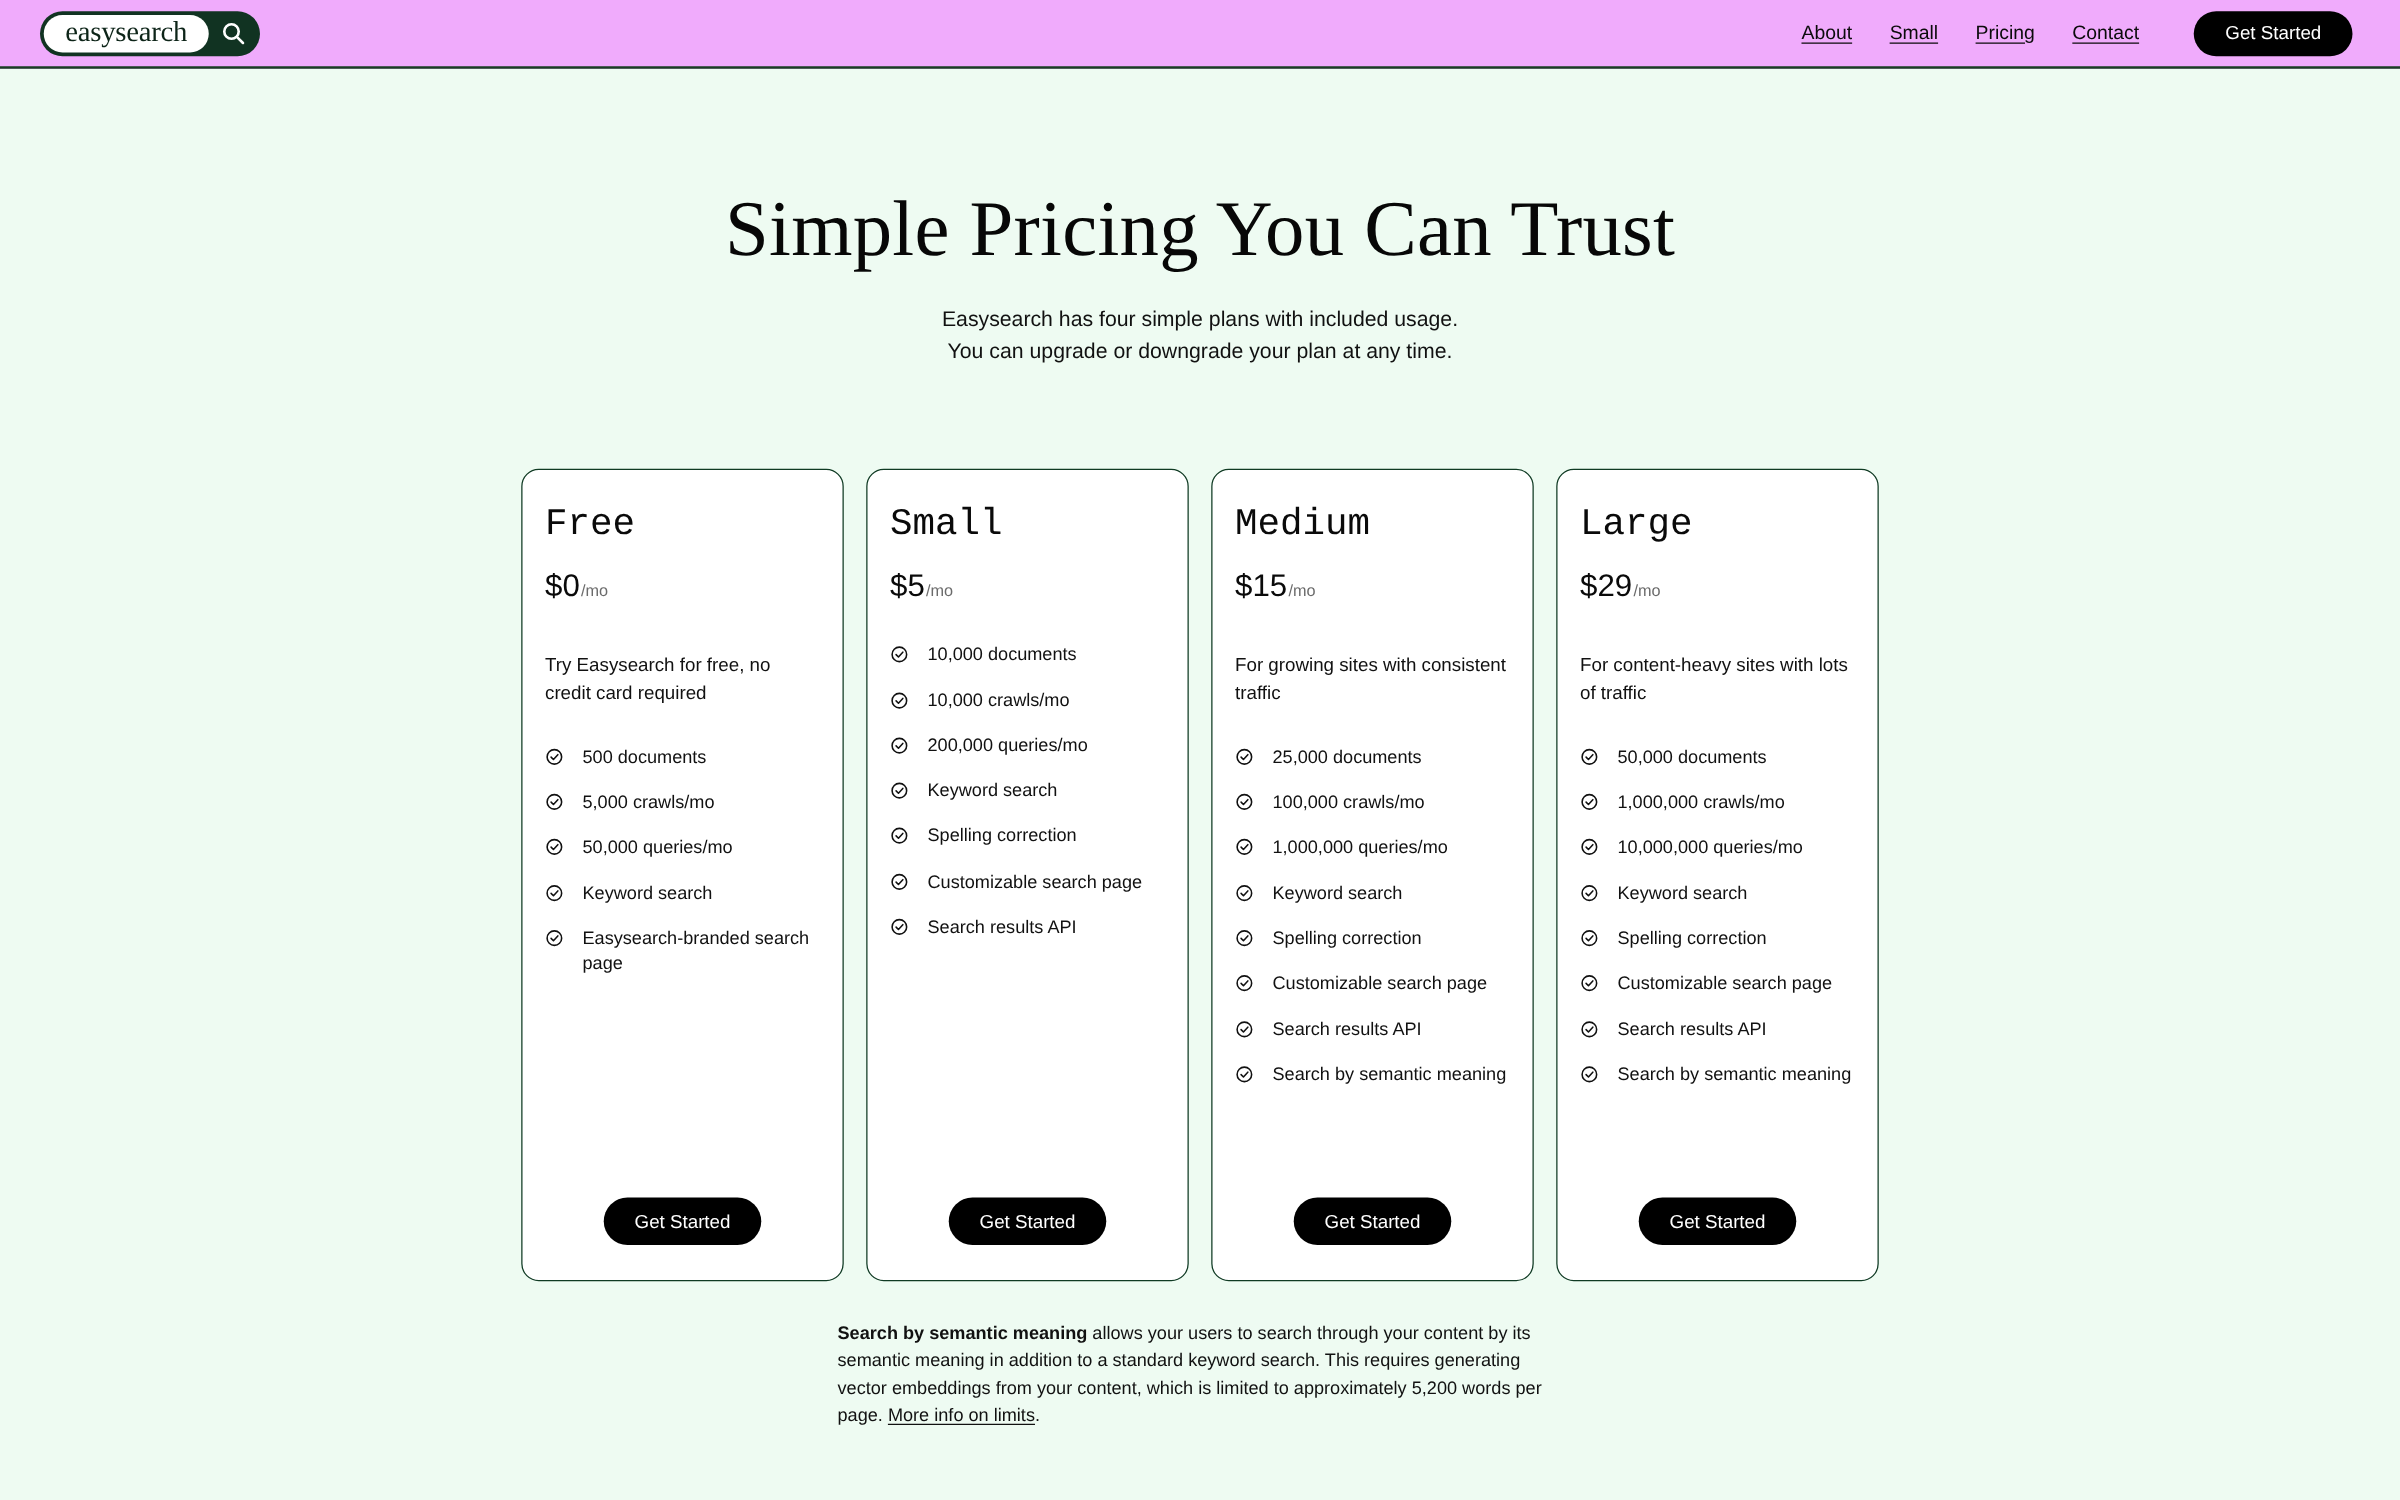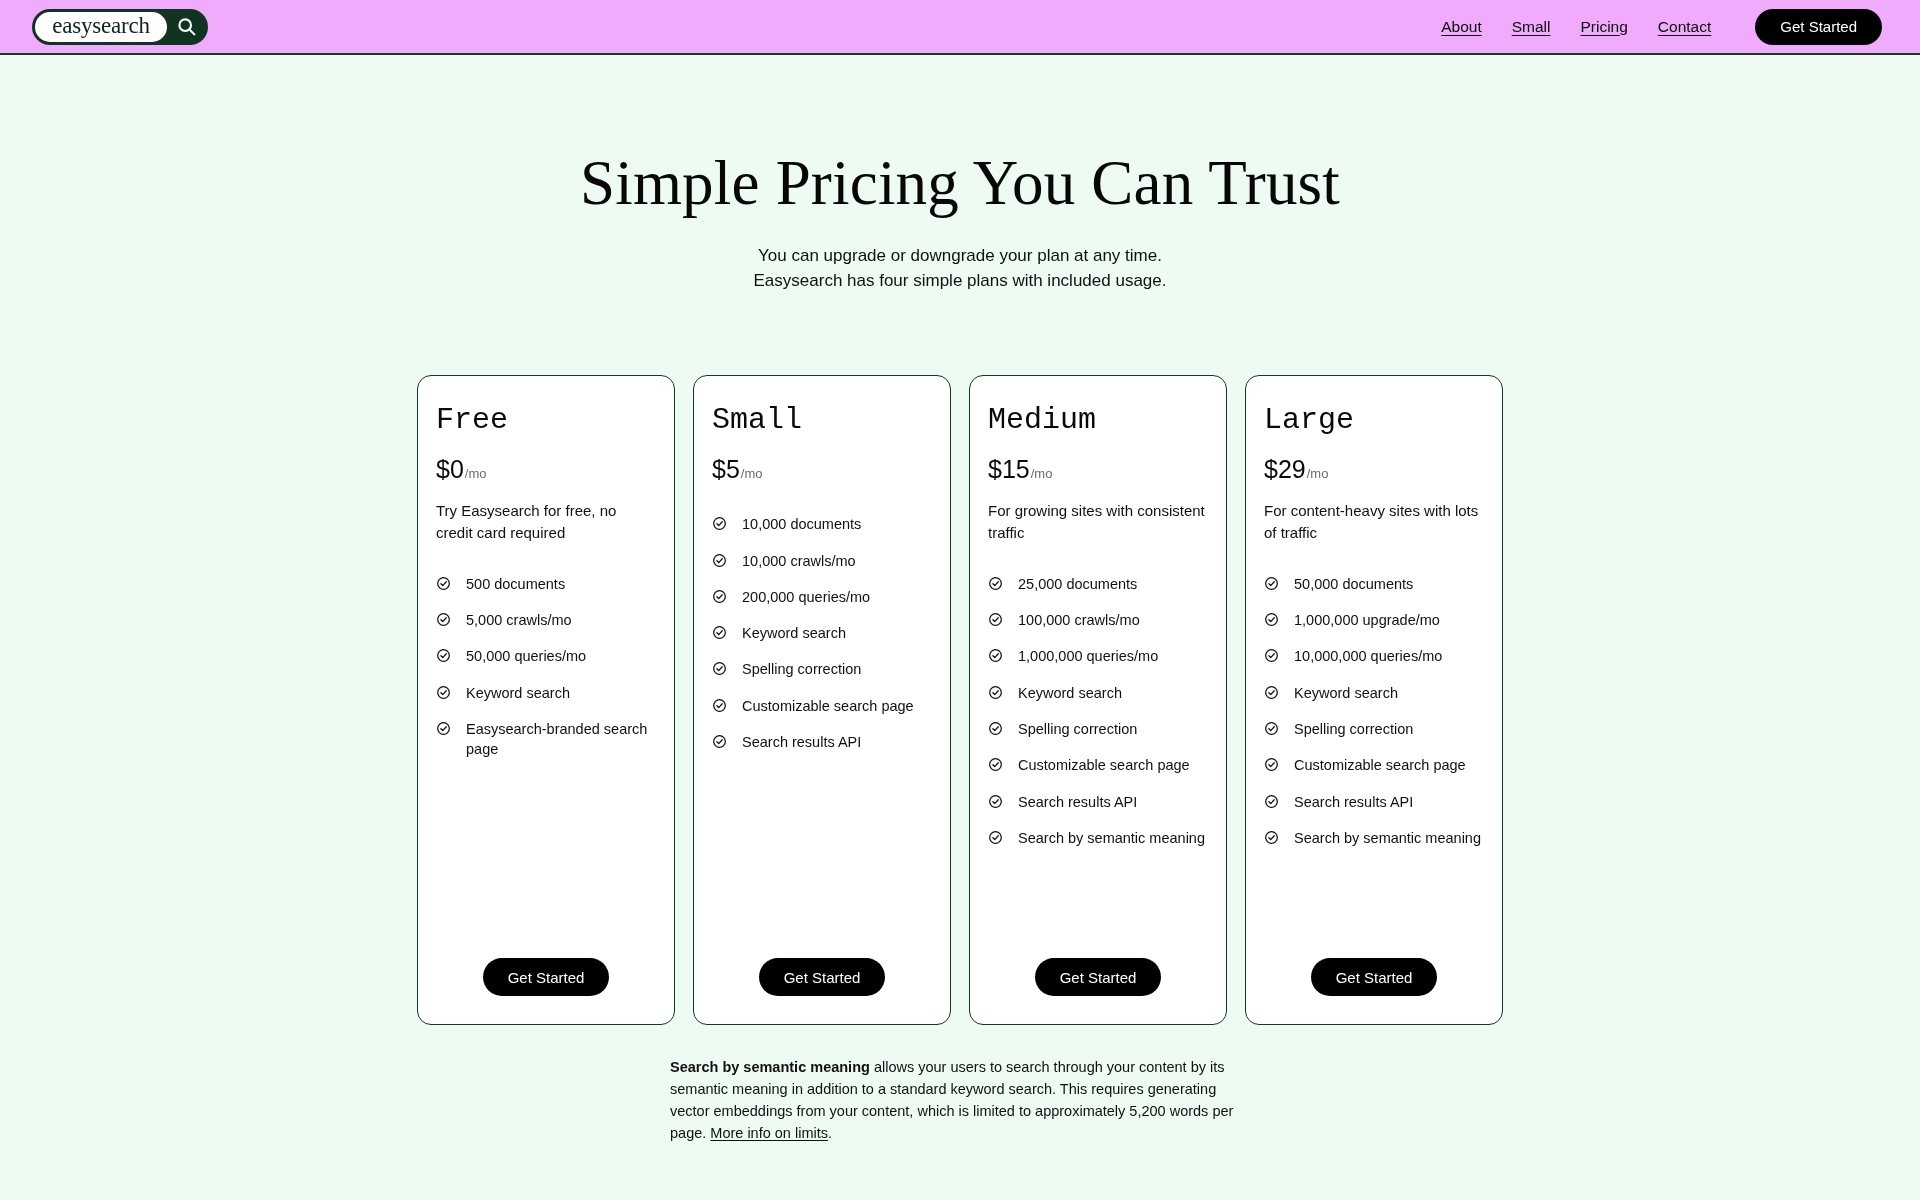--- a/index.html
+++ b/index.html
@@ -136,21 +136,21 @@
     color: #0a0a0a;
     display: flex;
     align-items: baseline;
   }
   .card-price .per {
     font-size: 13px;
     color: #6b6b6b;
     margin-left: 1px;
   }
   .card-desc {
-    margin-top: 16px;
+    margin-top: 38px;
     font-size: 15px;
     line-height: 1.45;
     color: #111111;
   }
   .features {
     margin-top: 30px;
     list-style: none;
     display: flex;
     flex-direction: column;
     gap: 16px;
@@ -226,22 +226,22 @@
     <a class="nav-link">Pricing</a>
     <a class="nav-link">Contact</a>
     <button class="nav-cta">Get Started</button>
   </nav>
 
 </div>
 
 <section class="hero">
   <h1>Simple Pricing You Can Trust</h1>
   <div class="hero-sub">
+    <div>Easysearch has four simple plans with included usage.</div>
     <div>You can upgrade or downgrade your plan at any time.</div>
-    <div>Easysearch has four simple plans with included usage.</div>
   </div>
 </section>
 
 <section class="cards" id="cards">
     <div class="card">
       <div class="card-name">Free</div>
       <div class="card-price">
         <span>$0</span>
         <span class="per">/mo</span>
       </div>
@@ -477,21 +477,21 @@
           </span>
           <span>50,000 documents</span>
         </li>
         <li class="feature">
           <span class="check-icon">
             <svg width="15" height="15" viewBox="0 0 24 24" fill="none" stroke="#111111" stroke-width="2" stroke-linecap="round" stroke-linejoin="round">
               <circle cx="12" cy="12" r="9.3"></circle>
               <polyline points="7.8,12.3 10.8,15.3 16.4,9.2"></polyline>
             </svg>
           </span>
-          <span>1,000,000 upgrade/mo</span>
+          <span>1,000,000 crawls/mo</span>
         </li>
         <li class="feature">
           <span class="check-icon">
             <svg width="15" height="15" viewBox="0 0 24 24" fill="none" stroke="#111111" stroke-width="2" stroke-linecap="round" stroke-linejoin="round">
               <circle cx="12" cy="12" r="9.3"></circle>
               <polyline points="7.8,12.3 10.8,15.3 16.4,9.2"></polyline>
             </svg>
           </span>
           <span>10,000,000 queries/mo</span>
         </li>

